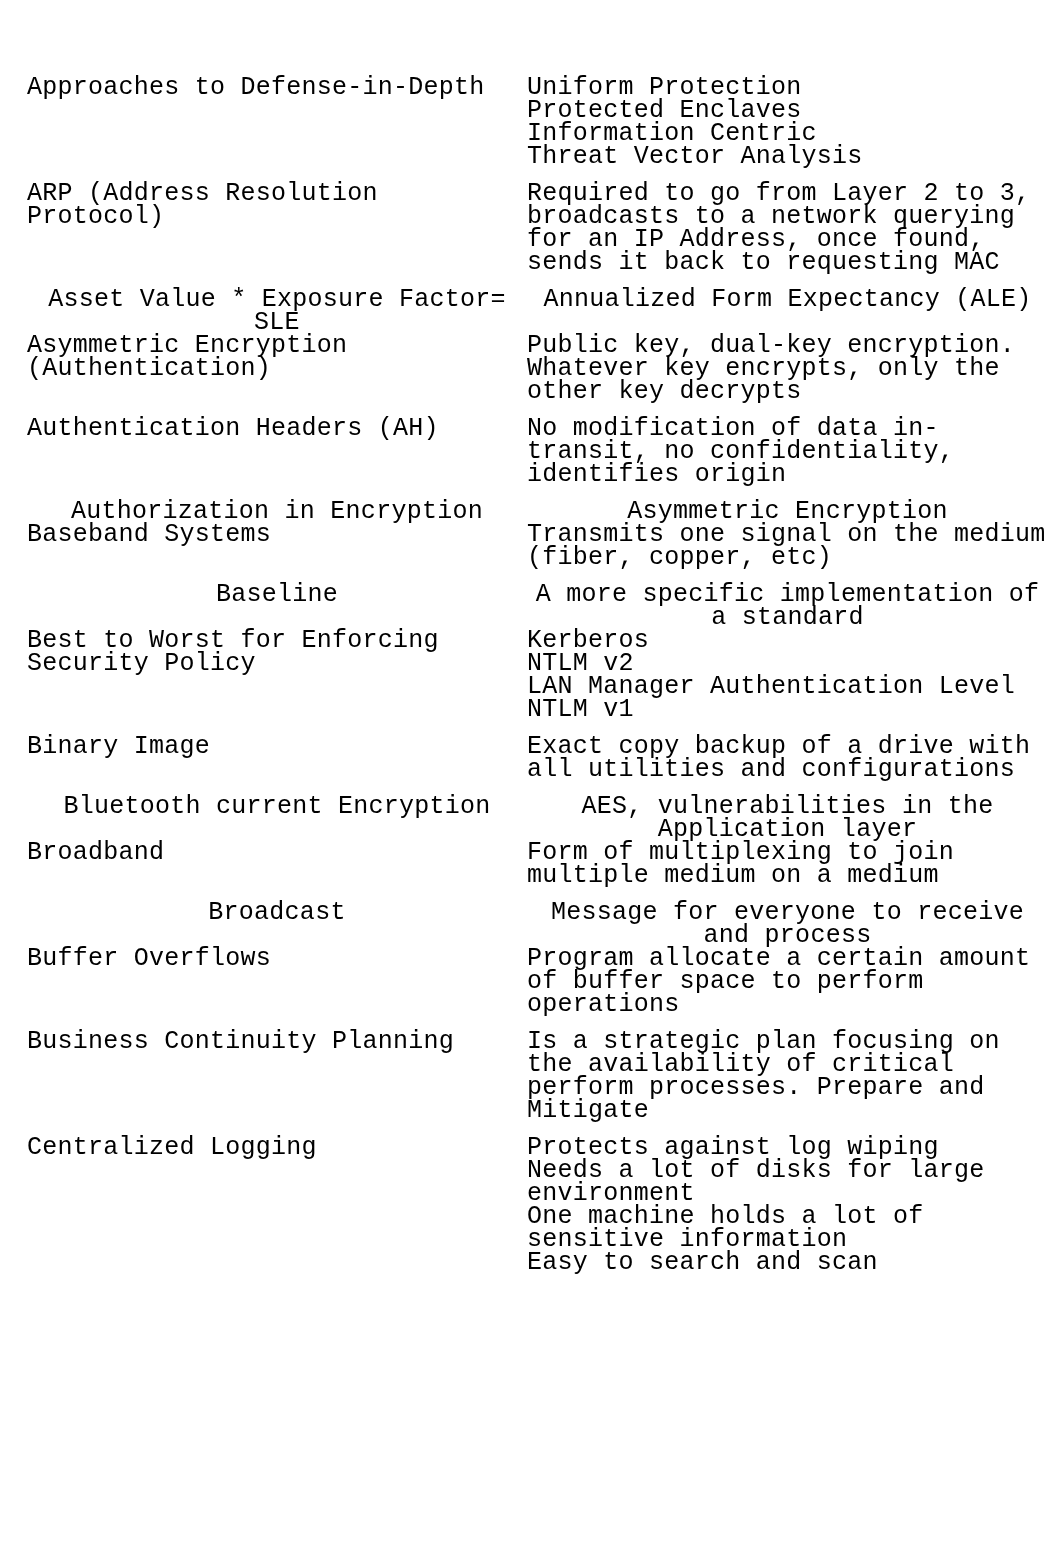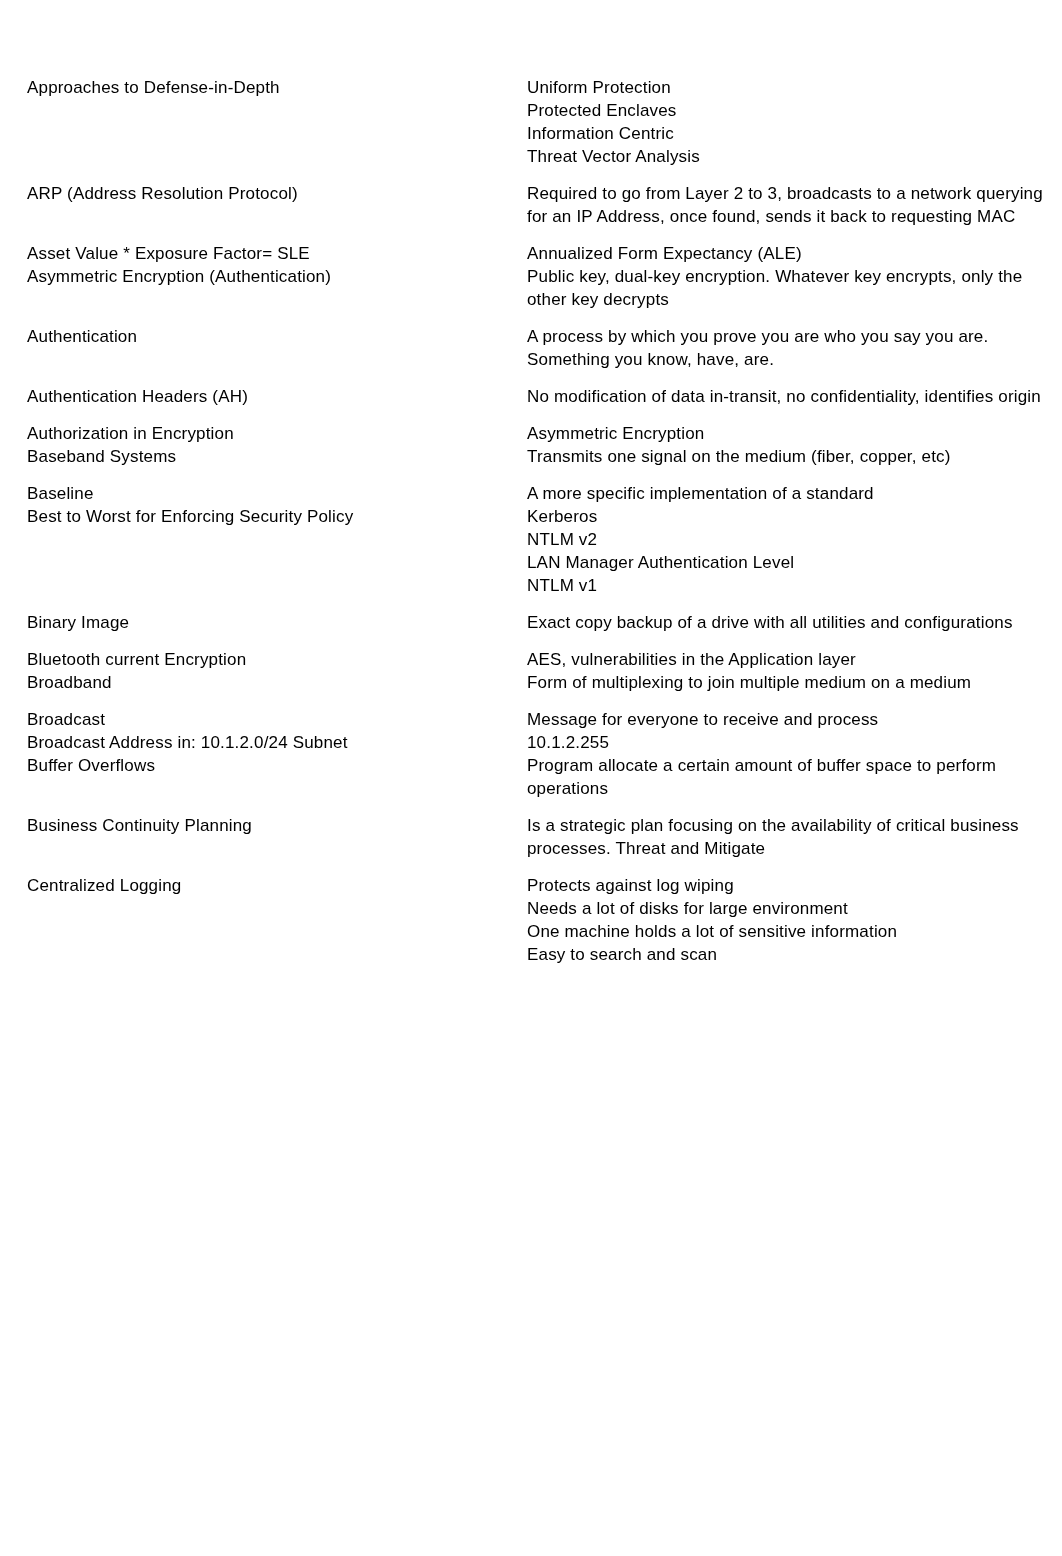--- a/index.html
+++ b/index.html
@@ -32,33 +32,34 @@
   .glossary-table col.term-col { width: 500px; }
   .glossary-table col.def-col  { width: 521px; }
 
   .glossary-row > td {
     vertical-align: top;
     padding: 0;
     border: 0;
   }
   .term-cell,
   .def-cell {
-    font-size: 17px;
+    font-size: 25px;
     line-height: 23px;
     letter-spacing: 0.01em;
     padding-bottom: 7px;
     white-space: pre-line;
     word-wrap: break-word;
+    font-family: Liberation Mono, monospace;
   }
   .term-cell { padding-right: 16px; }
   .def-cell  { padding-right: 10px; }
 
   
   .glossary-row.gap-large > td { padding-bottom: 14px; }
-  .glossary-row.gap-small > td { padding-bottom: 0px; }
+  .glossary-row.gap-small > td { padding-bottom: 0px; text-align: center; }
 </style>
 </head>
 <body>
 
 <div class="page">
   <table class="glossary-table">
     <colgroup>
       <col class="term-col">
       <col class="def-col">
     </colgroup>
@@ -74,24 +75,20 @@
           <td class="term-cell">ARP (Address Resolution Protocol)</td>
           <td class="def-cell">Required to go from Layer 2 to 3, broadcasts to a network querying for an IP Address, once found, sends it back to requesting MAC</td>
         </tr>
         <tr class="glossary-row gap-small">
           <td class="term-cell">Asset Value * Exposure Factor= SLE</td>
           <td class="def-cell">Annualized Form Expectancy (ALE)</td>
         </tr>
         <tr class="glossary-row gap-large">
           <td class="term-cell">Asymmetric Encryption (Authentication)</td>
           <td class="def-cell">Public key, dual-key encryption. Whatever key encrypts, only the other key decrypts</td>
-        </tr>
-        <tr class="glossary-row gap-large">
-          <td class="term-cell">Authentication</td>
-          <td class="def-cell">A process by which you prove you are who you say you are. Something you know, have, are.</td>
         </tr>
         <tr class="glossary-row gap-large">
           <td class="term-cell">Authentication Headers (AH)</td>
           <td class="def-cell">No modification of data in-transit, no confidentiality, identifies origin</td>
         </tr>
         <tr class="glossary-row gap-small">
           <td class="term-cell">Authorization in Encryption</td>
           <td class="def-cell">Asymmetric Encryption</td>
         </tr>
         <tr class="glossary-row gap-large">
@@ -118,31 +115,27 @@
           <td class="def-cell">AES, vulnerabilities in the Application layer</td>
         </tr>
         <tr class="glossary-row gap-large">
           <td class="term-cell">Broadband</td>
           <td class="def-cell">Form of multiplexing to join multiple medium on a medium</td>
         </tr>
         <tr class="glossary-row gap-small">
           <td class="term-cell">Broadcast</td>
           <td class="def-cell">Message for everyone to receive and process</td>
         </tr>
-        <tr class="glossary-row gap-small">
-          <td class="term-cell">Broadcast Address in: 10.1.2.0/24 Subnet</td>
-          <td class="def-cell">10.1.2.255</td>
-        </tr>
         <tr class="glossary-row gap-large">
           <td class="term-cell">Buffer Overflows</td>
           <td class="def-cell">Program allocate a certain amount of buffer space to perform operations</td>
         </tr>
         <tr class="glossary-row gap-large">
           <td class="term-cell">Business Continuity Planning</td>
-          <td class="def-cell">Is a strategic plan focusing on the availability of critical business processes. Threat and Mitigate</td>
+          <td class="def-cell">Is a strategic plan focusing on the availability of critical perform processes. Prepare and Mitigate</td>
         </tr>
         <tr class="glossary-row gap-large">
           <td class="term-cell">Centralized Logging</td>
           <td class="def-cell">Protects against log wiping
 Needs a lot of disks for large environment
 One machine holds a lot of sensitive information
 Easy to search and scan</td>
         </tr>
       </tbody>
   </table>

